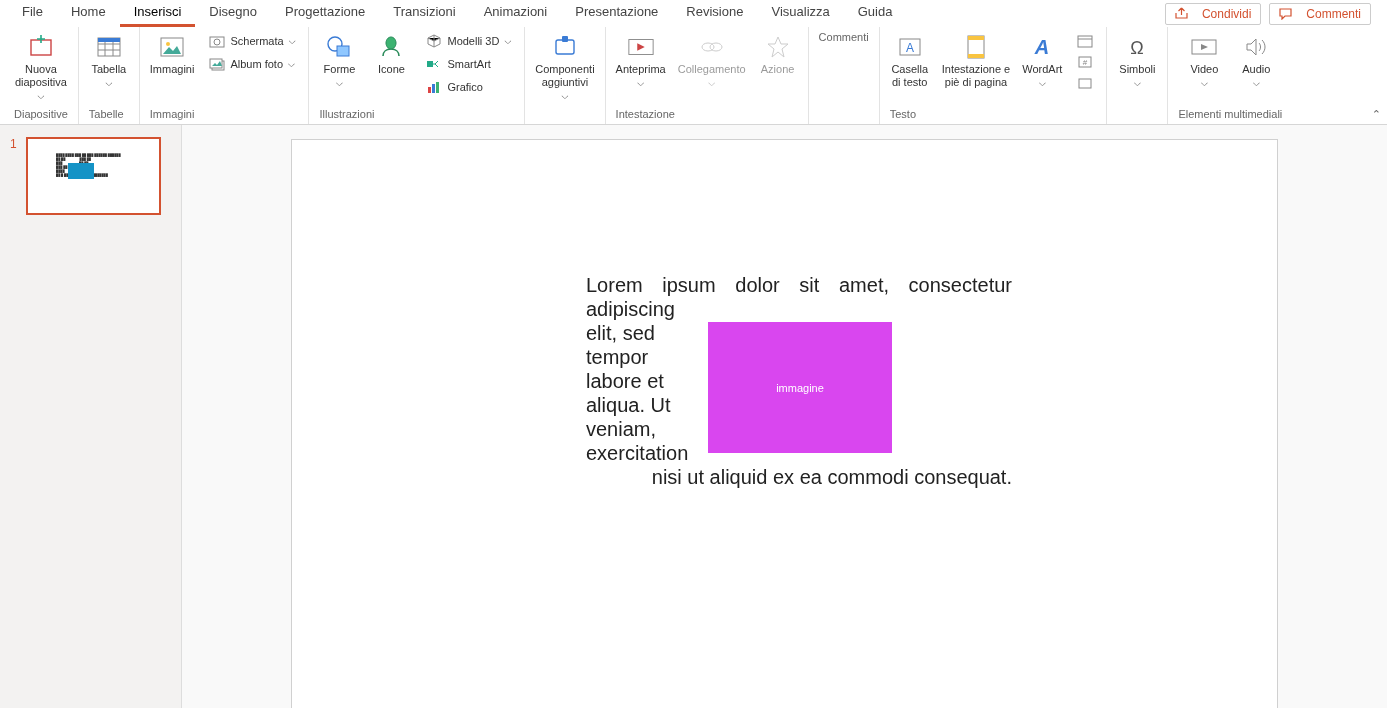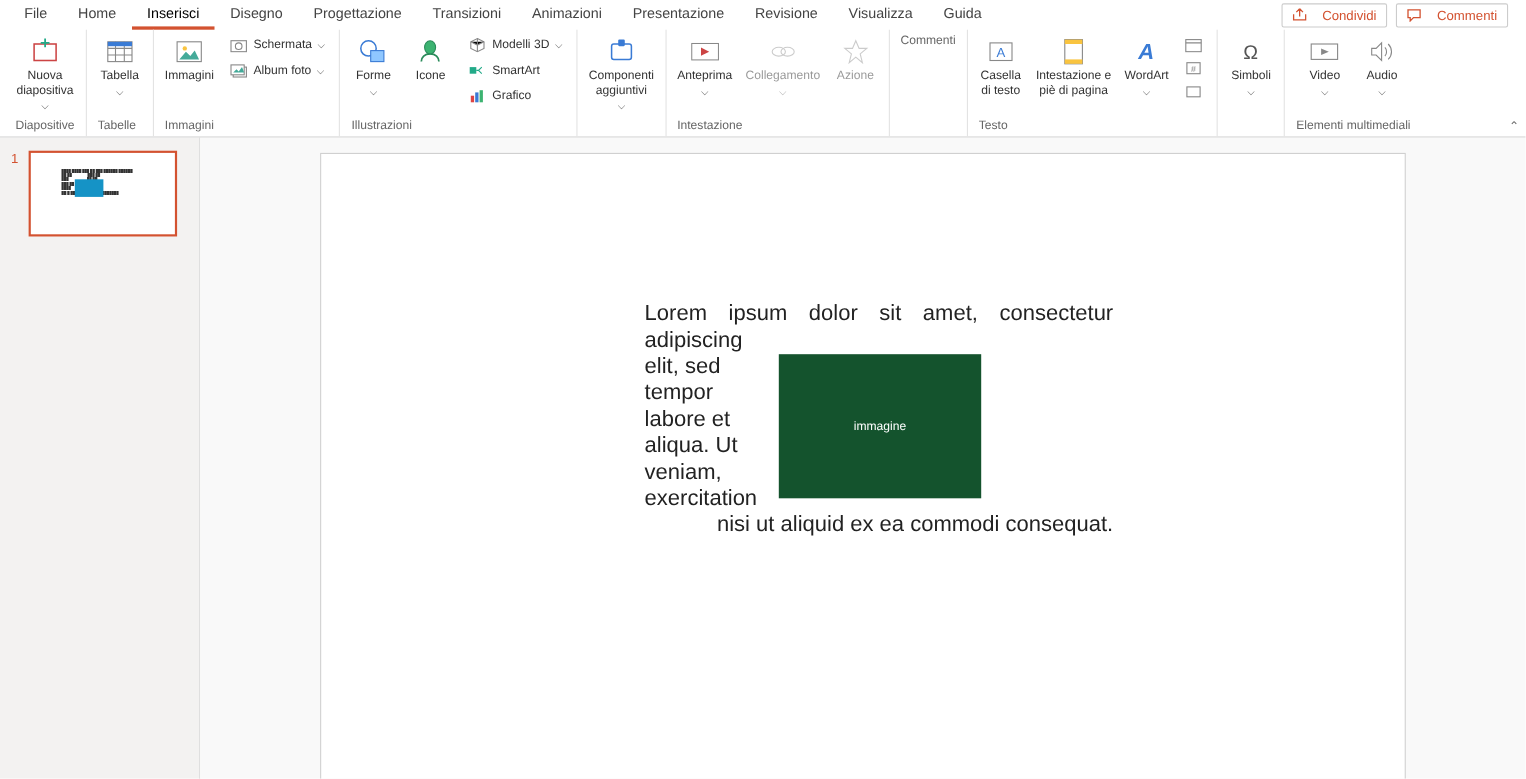--- a/index.html
+++ b/index.html
@@ -38,21 +38,21 @@
 .slide { width: 987px; height: 585px; background: #fff; border: 1px solid #d0d0d0; position: relative; }
 .textbox { position: absolute; top: 133px; left: 294px; width: 426px; font-family: Arial, sans-serif; font-size: 20px; color: #222; line-height: 24px; text-align: justify; }
 .textbox::after { content: ""; display: block; clear: both; }
 
 .wrap { display: block; }
 .line1 { }
 .mid { display: flex; }
 .colL, .colR { width: 122px; }
 .colL { padding-right: 0px; }
 .colR { padding-left: 10px; }
-.imgc { width: 184px; height: 131px; background: #14532d; display: flex; align-items: center; justify-content: center; color: #fff; font-size: 11px; margin: 1px 0; }
+.imgc { width: 184px; height: 131px; background: #d946ef; display: flex; align-items: center; justify-content: center; color: #fff; font-size: 11px; margin: 1px 0; }
 .last { }
 svg { display: block; }
 </style>
 </head>
 <body>
 
 <div class="tabs">
   <div class="tab">File</div>
   <div class="tab">Home</div>
   <div class="tab active">Inserisci</div>

